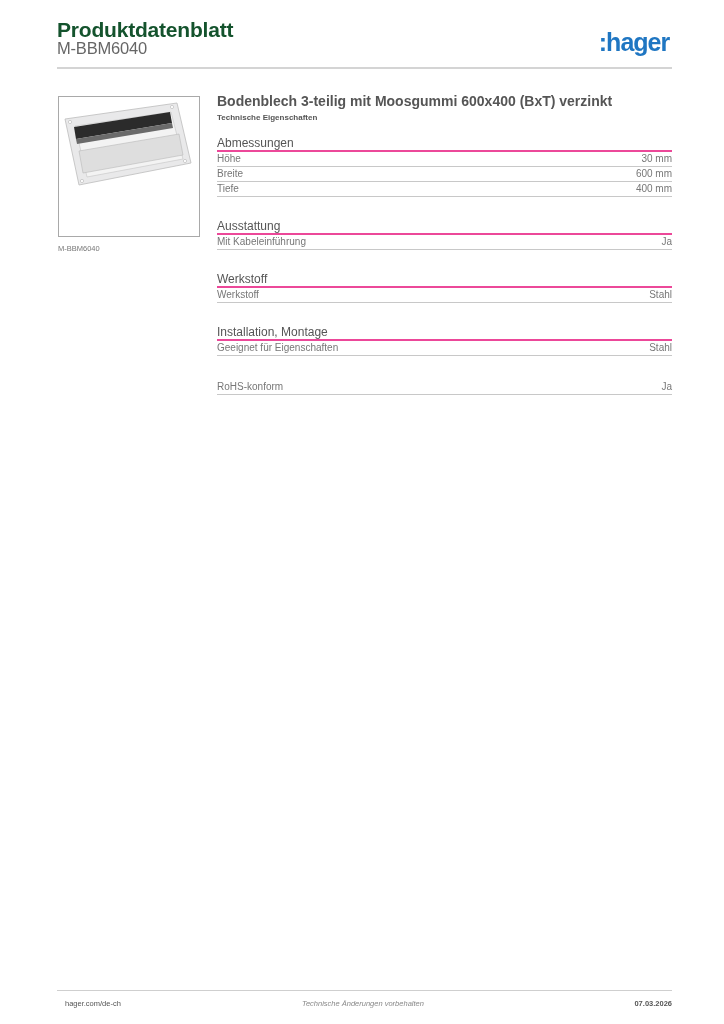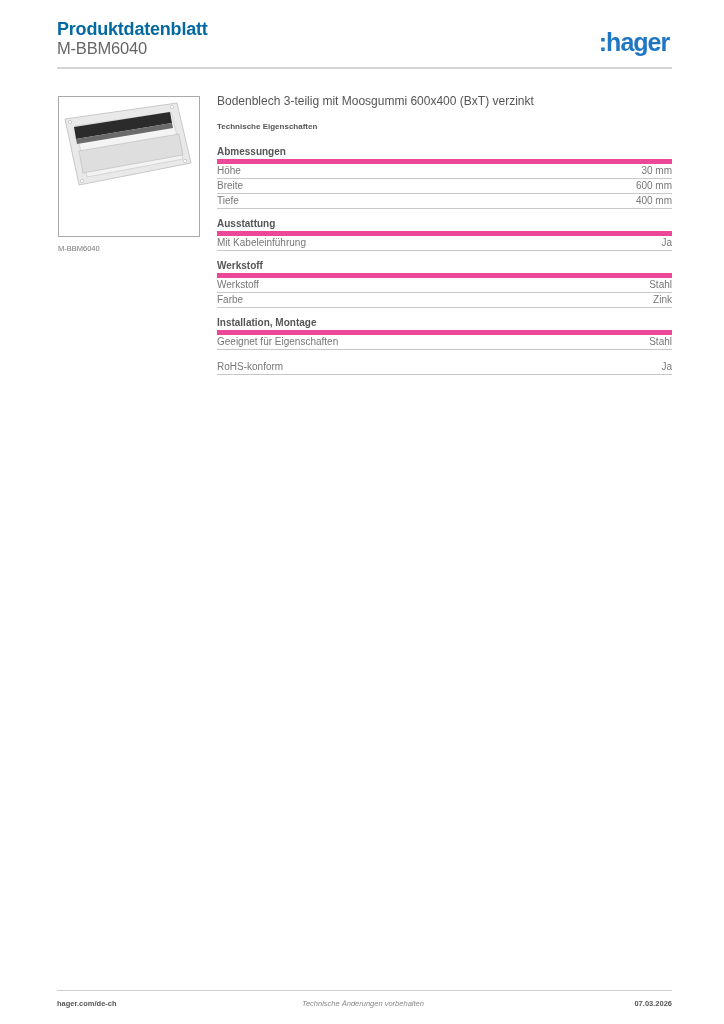--- a/index.html
+++ b/index.html
@@ -1,43 +1,43 @@
 <!DOCTYPE html>
 <html><head>
 <meta charset="utf-8">
 <style>
   html, body { margin: 0; padding: 0; background: #ffffff; }
   body {
     width: 724px; height: 1024px; position: relative; overflow: hidden;
     font-family: "Liberation Sans", "DejaVu Sans", sans-serif; color: #555;
   }
   .header { position: absolute; left: 57px; top: 20px; width: 615px; }
-  .doc-title { font-size: 18px; font-weight: bold; color: #0369a1; line-height: 19px; letter-spacing: -0.2px; }
+  .doc-title { font-size: 21px; font-weight: bold; color: #14532d; line-height: 19px; letter-spacing: -0.2px; }
   .doc-subtitle { font-size: 16.5px; color: #666; line-height: 19px; letter-spacing: -0.2px; }
   .header-rule { position: absolute; left: 57px; top: 67px; width: 615px; height: 2px; background: #d4d4d4; }
   .logo { position: absolute; left: 594px; top: 28px; width: 80px; height: 30px; }
   .logo-text { font-size: 25px; font-weight: bold; color: #1f76c2; letter-spacing: -1px; line-height: 28px; text-align: center; }
 
   .image-box {
     position: absolute; left: 58px; top: 96px; width: 142px; height: 141px;
     border: 1px solid #a9a9a9; box-sizing: border-box; background: #fff;
   }
   .image-caption { position: absolute; left: 58px; top: 244px; font-size: 7.5px; color: #777; }
 
   .content { position: absolute; left: 217px; top: 96px; width: 455px; }
-  .product-desc { font-size: 12px; font-weight: normal; color: #555; line-height: 10px; }
-  .section-main { font-size: 8px; font-weight: bold; color: #555; margin-top: 16px; line-height: 10px; }
-  .group { margin-top: 10px; }
-  .group-title { font-size: 10px; font-weight: bold; color: #555; line-height: 10px; padding-bottom: 2px; border-bottom: 5px solid #ec4899; }
+  .product-desc { font-size: 14px; font-weight: bold; color: #555; line-height: 10px; }
+  .section-main { font-size: 8px; font-weight: bold; color: #555; margin-top: 7px; line-height: 10px; }
+  .group { margin-top: 24px; }
+  .group-title { font-size: 12px; font-weight: normal; color: #555; line-height: 10px; padding-bottom: 2px; border-bottom: 2px solid #ec4899; }
   .row { display: flex; justify-content: space-between; font-size: 10px; color: #777; line-height: 10px; padding: 2px 0 2px 0; border-bottom: 1px solid #c8c8c8; }
   .row .label, .row .value { display: block; }
 
   .footer-rule { position: absolute; left: 57px; top: 990px; width: 615px; height: 1px; background: #cfcfcf; }
   .footer { position: absolute; left: 57px; top: 999px; width: 615px; font-size: 7.5px; color: #555; }
-  .footer-left { position: absolute; left: 0; top: 0; font-weight: bold; text-align: center; }
+  .footer-left { position: absolute; left: 8px; top: 0; font-weight: normal; text-align: center; }
   .footer-center { position: absolute; left: 245px; top: 0; color: #888; font-style: italic; }
   .footer-right { position: absolute; right: 0; top: 0; font-weight: bold; }
 </style>
 </head>
 <body>
 
 <div class="header">
   <div class="doc-title">Produktdatenblatt</div>
   <div class="doc-subtitle">M-BBM6040</div>
 </div>
@@ -93,24 +93,20 @@
       <span class="value">Ja</span>
     </div>
   </div>
 
   <div class="group">
     <div class="group-title">Werkstoff</div>
     <div class="row">
       <span class="label">Werkstoff</span>
       <span class="value">Stahl</span>
     </div>
-    <div class="row">
-      <span class="label">Farbe</span>
-      <span class="value">Zink</span>
-    </div>
   </div>
 
   <div class="group">
     <div class="group-title">Installation, Montage</div>
     <div class="row">
       <span class="label">Geeignet für Eigenschaften</span>
       <span class="value">Stahl</span>
     </div>
   </div>
 

